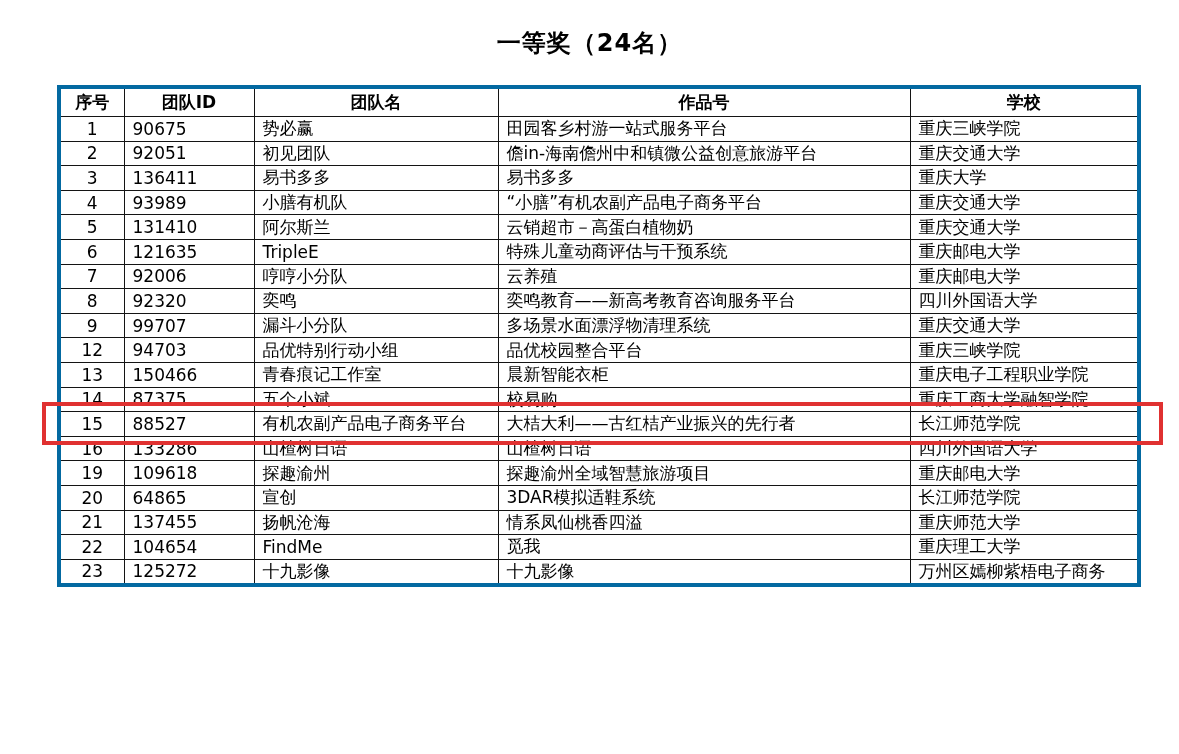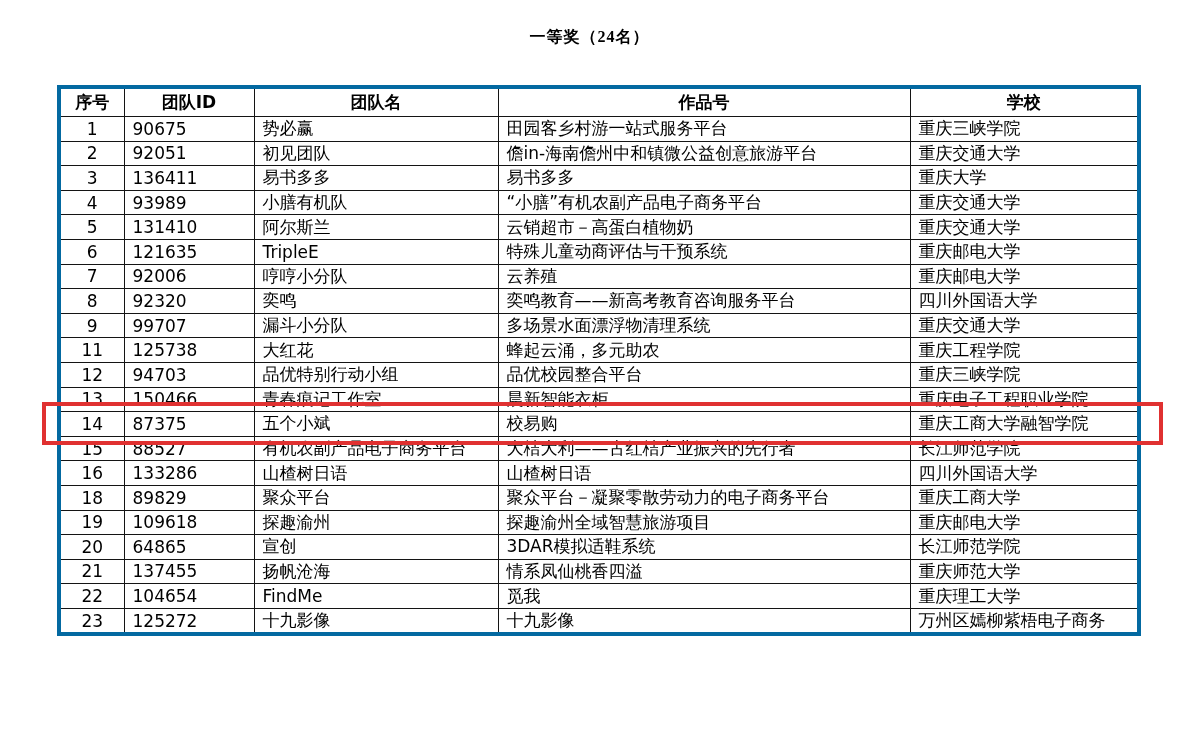--- a/index.html
+++ b/index.html
@@ -15,25 +15,24 @@
     background: #ffffff;
     overflow: hidden;
   }
   .title {
     position: absolute;
     top: 27px;
     left: 0;
     width: 1179px;
     margin: 0;
     text-align: center;
-    font-size: 16px;
+    font-size: 24px;
     font-weight: bold;
     color: #000000;
     letter-spacing: 1px;
-    font-family: Liberation Serif, serif;
   }
   table.award-table {
     position: absolute;
     left: 57px;
     top: 85px;
     width: 1080px;
     border-collapse: collapse;
     table-layout: fixed;
     border: 4px solid #0369a1;
   }
@@ -156,27 +155,20 @@
           <td>四川外国语大学</td>
         </tr>
         <tr>
           <td class="center">9</td>
           <td>99707</td>
           <td>漏斗小分队</td>
           <td>多场景水面漂浮物清理系统</td>
           <td>重庆交通大学</td>
         </tr>
         <tr>
-          <td class="center">11</td>
-          <td>125738</td>
-          <td>大红花</td>
-          <td>蜂起云涌，多元助农</td>
-          <td>重庆工程学院</td>
-        </tr>
-        <tr>
           <td class="center">12</td>
           <td>94703</td>
           <td>品优特别行动小组</td>
           <td>品优校园整合平台</td>
           <td>重庆三峡学院</td>
         </tr>
         <tr>
           <td class="center">13</td>
           <td>150466</td>
           <td>青春痕记工作室</td>
@@ -198,27 +190,20 @@
           <td>长江师范学院</td>
         </tr>
         <tr>
           <td class="center">16</td>
           <td>133286</td>
           <td>山楂树日语</td>
           <td>山楂树日语</td>
           <td>四川外国语大学</td>
         </tr>
         <tr>
-          <td class="center">18</td>
-          <td>89829</td>
-          <td>聚众平台</td>
-          <td>聚众平台－凝聚零散劳动力的电子商务平台</td>
-          <td>重庆工商大学</td>
-        </tr>
-        <tr>
           <td class="center">19</td>
           <td>109618</td>
           <td>探趣渝州</td>
           <td>探趣渝州全域智慧旅游项目</td>
           <td>重庆邮电大学</td>
         </tr>
         <tr>
           <td class="center">20</td>
           <td>64865</td>
           <td>宣创</td>

